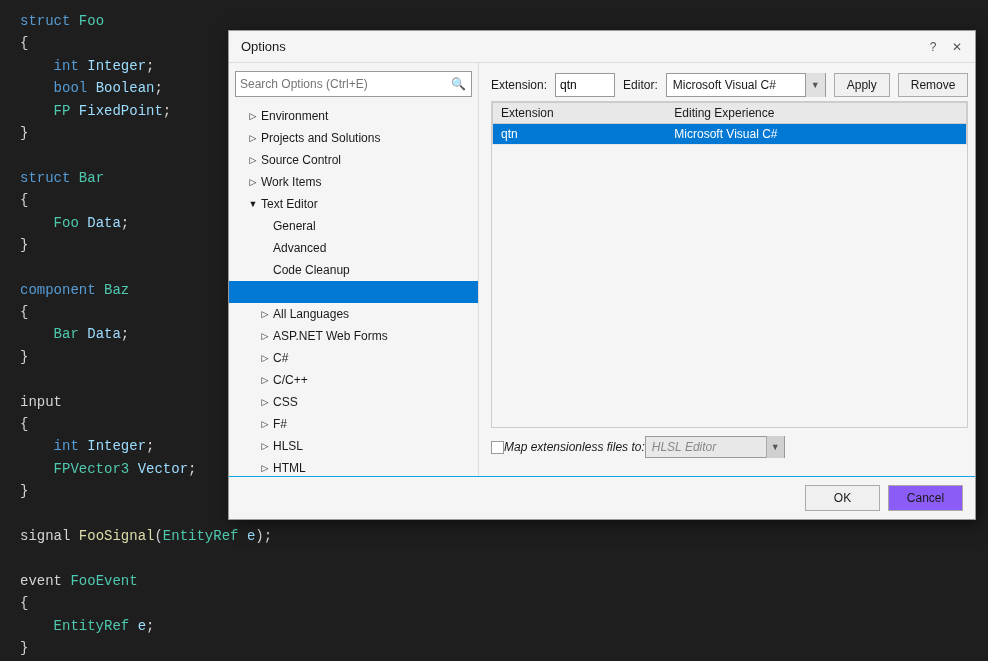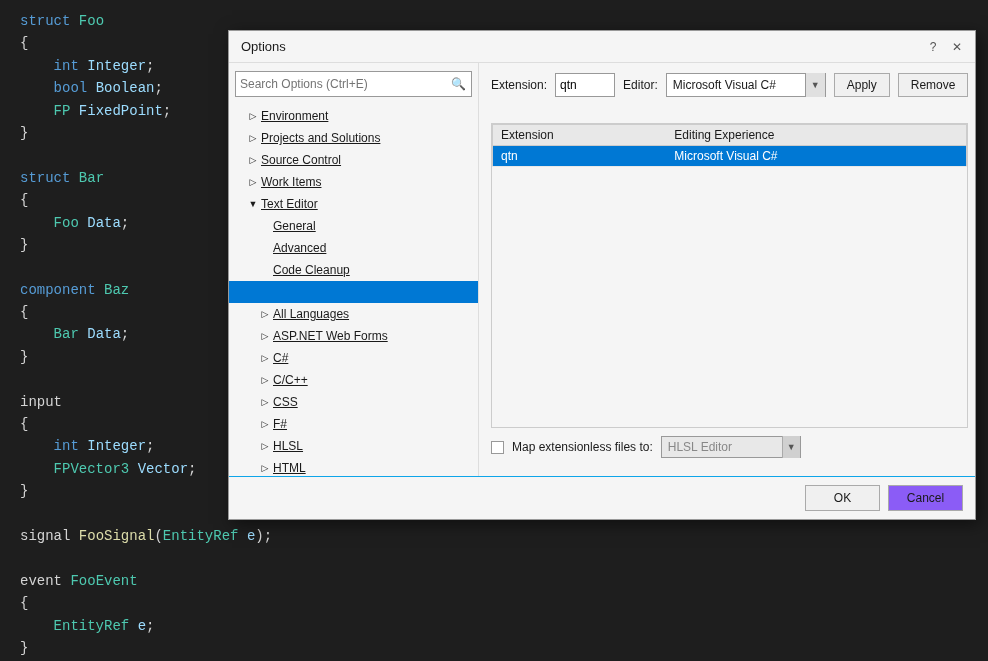--- a/index.html
+++ b/index.html
@@ -150,38 +150,38 @@
     .tree-item .arrow {
       width: 16px;
       height: 22px;
       display: flex;
       align-items: center;
       justify-content: center;
       font-size: 9px;
       flex-shrink: 0;
     }
 
-    .tree-item .label { flex: 1; text-decoration: underline; }
+    .tree-item .label { flex: 1; }
     .indent-1 { padding-left: 16px; }
     .indent-2 { padding-left: 28px; }
 
     
     .right-panel {
       flex: 1;
       display: flex;
       flex-direction: column;
       padding: 10px 12px;
       background: #f5f5f5;
     }
 
     .extension-row {
       display: flex;
       align-items: center;
       gap: 8px;
-      margin-bottom: 26px;
+      margin-bottom: 4px;
       font-family: 'Segoe UI', Arial, sans-serif;
       font-size: 12px;
     }
 
     .extension-label, .editor-label {
       color: #1a1a1a;
     }
 
     .extension-input {
       width: 60px;
@@ -268,24 +268,24 @@
       flex: 1;
       overflow: hidden;
       border: 1px solid #ccc;
       margin-bottom: 8px;
     }
 
     
     .map-row {
       display: flex;
       align-items: center;
-      gap: 8px;
       font-family: 'Segoe UI', Arial, sans-serif;
       font-size: 12px;
       margin-bottom: 8px;
+      font-style: italic;
     }
 
     .map-checkbox {
       width: 13px;
       height: 13px;
       border: 1px solid #999;
       background: white;
     }
 
     .map-label { color: #1a1a1a; }

